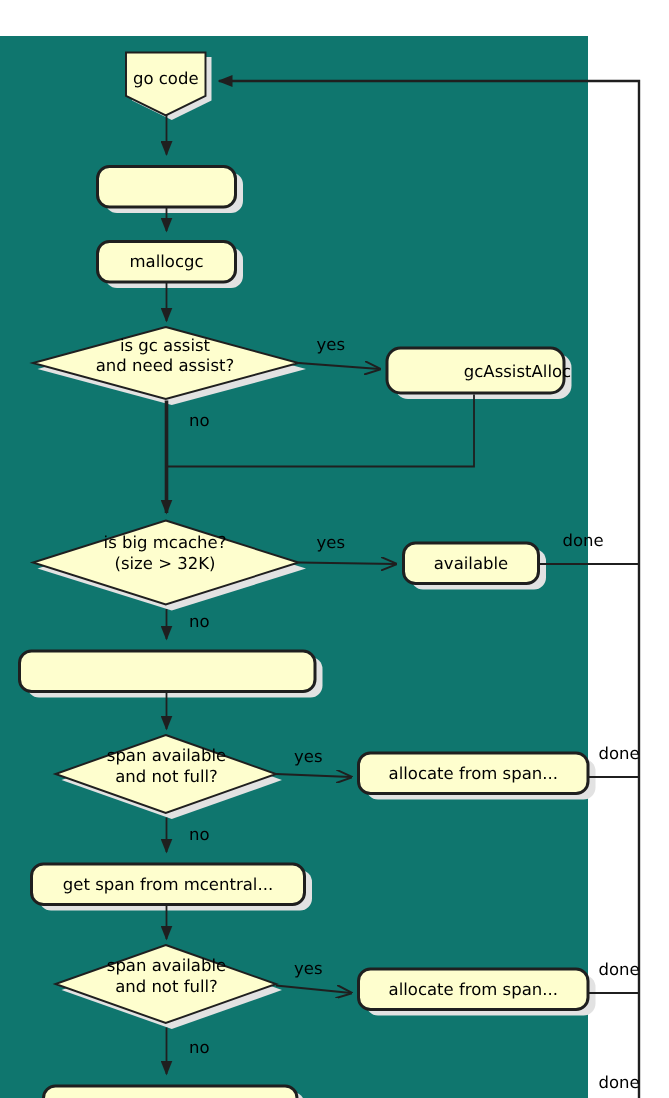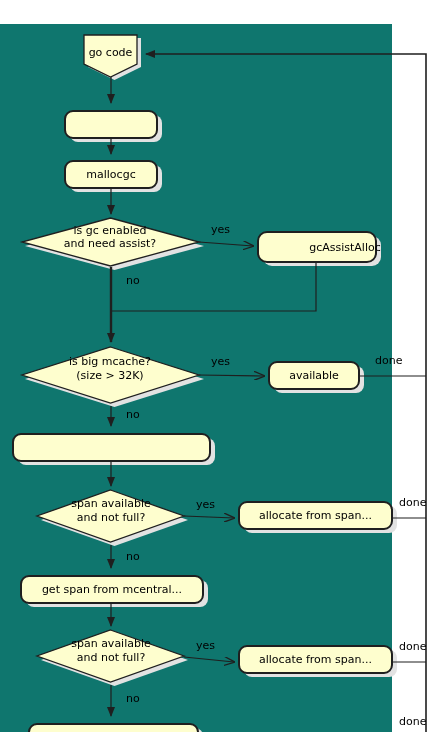--- a/index.html
+++ b/index.html
@@ -149,21 +149,21 @@
 
       <rect x="29" y="700" width="169" height="27" rx="8" stroke-width="2"></rect>
     </g>
   </svg>
 
   <div class="node-label" style="left:84px;top:16px;width:53px;height:24px;">go code</div>
 
 
   <div class="node-label" style="left:65px;top:137px;width:92px;height:27px;border-radius:13px;">mallocgc</div>
 
-  <div class="node-label" style="left:30px;top:200px;width:160px;height:13px;">is gc enabled</div>
+  <div class="node-label" style="left:30px;top:200px;width:160px;height:13px;">is gc assist</div>
   <div class="node-label" style="left:30px;top:213px;width:160px;height:13px;">and need assist?</div>
 
   <div class="node-label" style="left:258px;top:208px;width:118px;height:30px;padding-left:28px;">gcAssistAlloc</div>
 
   <div class="node-label" style="left:30px;top:331px;width:160px;height:13px;">is big mcache?</div>
   <div class="node-label" style="left:30px;top:345px;width:160px;height:13px;">(size &gt; 32K)</div>
 
   <div class="node-label" style="left:269px;top:338px;width:90px;height:27px;">available</div>
 
 

